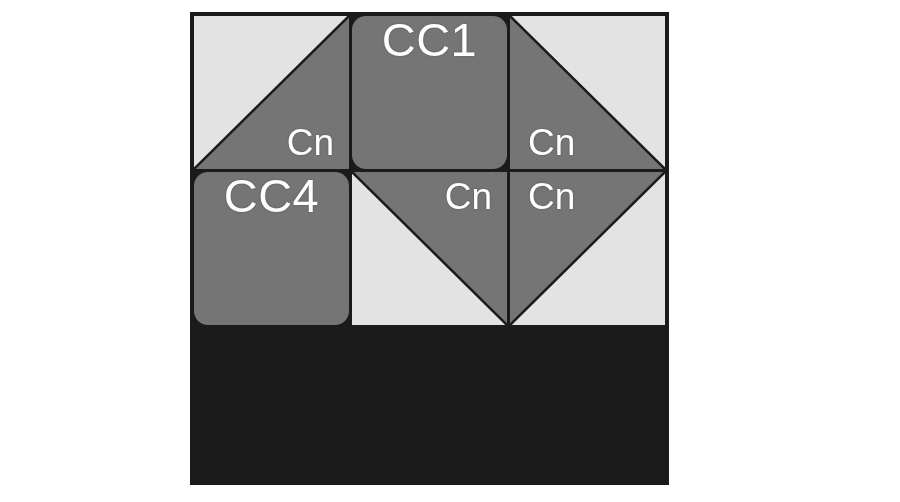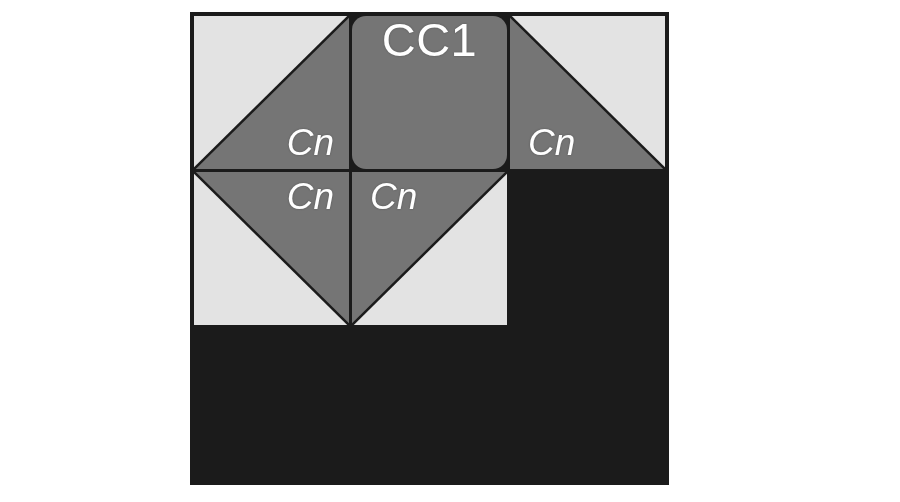--- a/index.html
+++ b/index.html
@@ -62,21 +62,20 @@
     text-shadow:0 0 2px rgba(45,45,45,0.45);
     white-space:nowrap;
   }
   .big{
     font-size:47px;
     letter-spacing:0.5px;
   }
   .cn{
     position:absolute;
     font-size:37px;
-    font-style:italic;
   }
   .pos-br{right:15px;bottom:8px;}
   .pos-bl{left:18px;bottom:8px;}
   .pos-tr{right:15px;top:6px;}
   .pos-tl{left:18px;top:6px;}
 </style>
 </head>
 <body>
 
 <div class="canvas">
@@ -97,20 +96,23 @@
     <div class="cell corner">
       <svg class="tri" viewBox="0 0 100 100" preserveAspectRatio="none">
         <polygon points="0,0 100,100 0,100" fill="#757575"></polygon>
         <line x1="0" y1="0" x2="100" y2="100" class="diag" vector-effect="non-scaling-stroke" stroke="#1b1b1b"></line>
       </svg>
       <span class="lbl cn pos-bl">Cn</span>
     </div>
 
 
 
+    <div class="cell solid">
+      <span class="lbl big">CC4</span>
+    </div>
 
     <div class="cell corner">
       <svg class="tri" viewBox="0 0 100 100" preserveAspectRatio="none">
         <polygon points="0,0 100,0 100,100" fill="#757575"></polygon>
         <line x1="0" y1="0" x2="100" y2="100" class="diag" vector-effect="non-scaling-stroke" stroke="#1b1b1b"></line>
       </svg>
       <span class="lbl cn pos-tr">Cn</span>
     </div>
 
 

